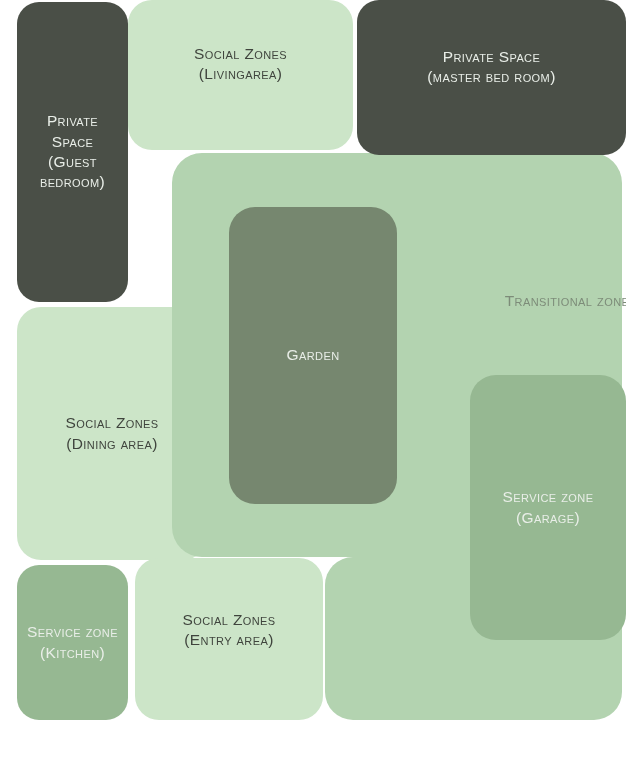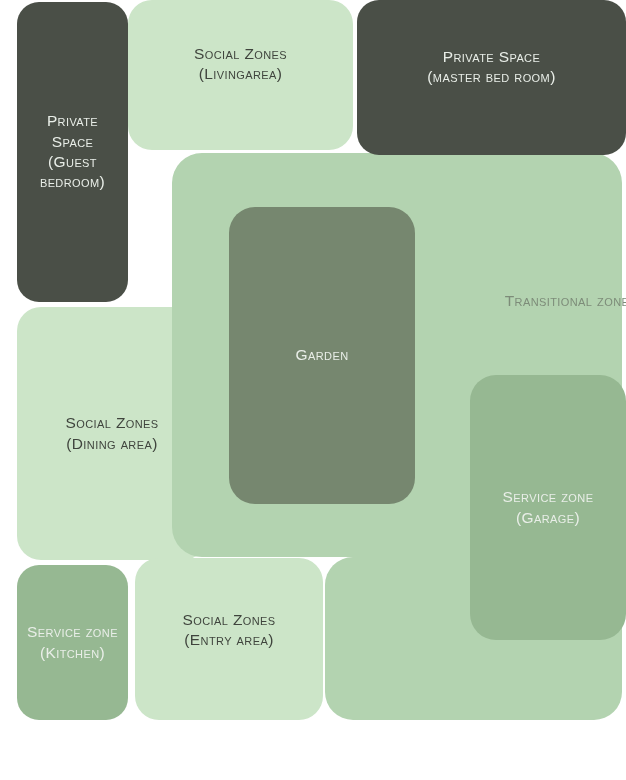--- a/index.html
+++ b/index.html
@@ -54,21 +54,21 @@
       <div class="zone-label" style="color: rgb(233, 238, 232);">Private Space
 (master bed room)</div>
     </div>
     <div class="zone lbl-top" style="left: 172px; top: 153px; width: 450px; height: 404px; background: rgb(179, 211, 176); border-radius: 30px; z-index: 3; padding-top: 138px;">
       <div class="zone-label" style="color: rgb(125, 140, 121); transform: translateX(170px);">Transitional zone</div>
     </div>
     <div class="zone lbl-center" style="left: 17px; top: 307px; width: 190px; height: 253px; background: rgb(204, 229, 200); border-radius: 24px; z-index: 2;">
       <div class="zone-label" style="color: rgb(63, 68, 61);">Social Zones
 (Dining area)</div>
     </div>
-    <div class="zone lbl-center" style="left: 229px; top: 207px; width: 186px; height: 297px; background: rgb(118, 135, 111); border-radius: 26px; z-index: 6;">
+    <div class="zone lbl-center" style="left: 229px; top: 207px; width: 168px; height: 297px; background: rgb(118, 135, 111); border-radius: 26px; z-index: 6;">
       <div class="zone-label" style="color: rgb(233, 238, 232);">Garden</div>
     </div>
     <div class="zone lbl-center" style="left: 470px; top: 375px; width: 156px; height: 265px; background: rgb(150, 184, 146); border-radius: 26px; z-index: 6;">
       <div class="zone-label" style="color: rgb(233, 238, 232);">Service zone
 (Garage)</div>
     </div>
     <div class="zone lbl-center" style="left: 17px; top: 565px; width: 111px; height: 155px; background: rgb(150, 184, 146); border-radius: 22px; z-index: 6;">
       <div class="zone-label" style="color: rgb(233, 238, 232);">Service zone
 (Kitchen)</div>
     </div>

